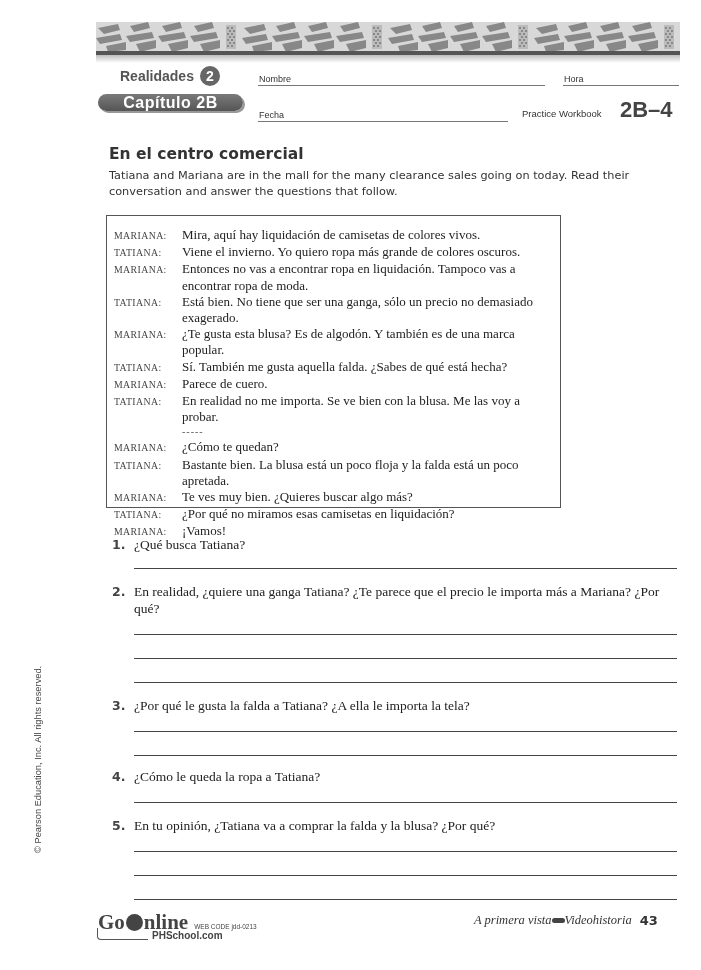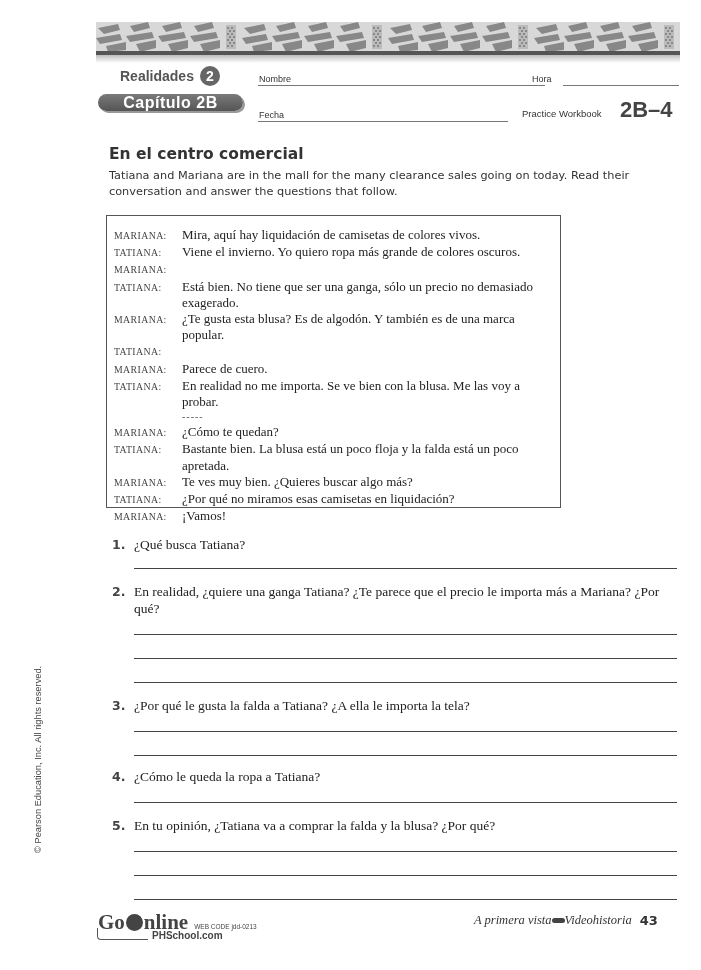--- a/index.html
+++ b/index.html
@@ -135,21 +135,21 @@
 <div class="abs banner-shadow"></div>
 
 <div class="abs realidades">
   <span>Realidades</span>
   <span class="level-badge">2</span>
 </div>
 <div class="abs capitulo">Capítulo 2B</div>
 
 <span class="abs field-label" style="left:259px;top:74px;">Nombre</span>
 <div class="abs field-line" style="left:258px;top:85px;width:287px;"></div>
-<span class="abs field-label" style="left:532px;top:74px;">Hora</span>
+<span class="abs field-label" style="left:564px;top:74px;">Hora</span>
 <div class="abs field-line" style="left:563px;top:85px;width:116px;"></div>
 <span class="abs field-label" style="left:259px;top:110px;">Fecha</span>
 <div class="abs field-line" style="left:258px;top:121px;width:250px;"></div>
 
 <span class="abs practice-label">Practice Workbook</span>
 <span class="abs worksheet-id">2B–4</span>
 
 <div class="abs title">En el centro comercial</div>
 <div class="abs intro">Tatiana and Mariana are in the mall for the many clearance sales going on today. Read their conversation and answer the questions that follow.</div>
 
@@ -157,31 +157,33 @@
   <div class="line">
       <span class="speaker">Mariana:</span>
       <span class="utter">Mira, aquí hay liquidación de camisetas de colores vivos.</span>
     </div>
   <div class="line">
       <span class="speaker">Tatiana:</span>
       <span class="utter">Viene el invierno. Yo quiero ropa más grande de colores oscuros.</span>
     </div>
   <div class="line">
       <span class="speaker">Mariana:</span>
+      <span class="utter">Entonces no vas a encontrar ropa en liquidación. Tampoco vas a encontrar ropa de moda.</span>
     </div>
   <div class="line">
       <span class="speaker">Tatiana:</span>
       <span class="utter">Está bien. No tiene que ser una ganga, sólo un precio no demasiado exagerado.</span>
     </div>
   <div class="line">
       <span class="speaker">Mariana:</span>
       <span class="utter">¿Te gusta esta blusa? Es de algodón. Y también es de una marca popular.</span>
     </div>
   <div class="line">
       <span class="speaker">Tatiana:</span>
+      <span class="utter">Sí. También me gusta aquella falda. ¿Sabes de qué está hecha?</span>
     </div>
   <div class="line">
       <span class="speaker">Mariana:</span>
       <span class="utter">Parece de cuero.</span>
     </div>
   <div class="line">
       <span class="speaker">Tatiana:</span>
       <span class="utter">En realidad no me importa. Se ve bien con la blusa. Me las voy a probar.</span>
     </div>
   <div class="sep">-----</div>

